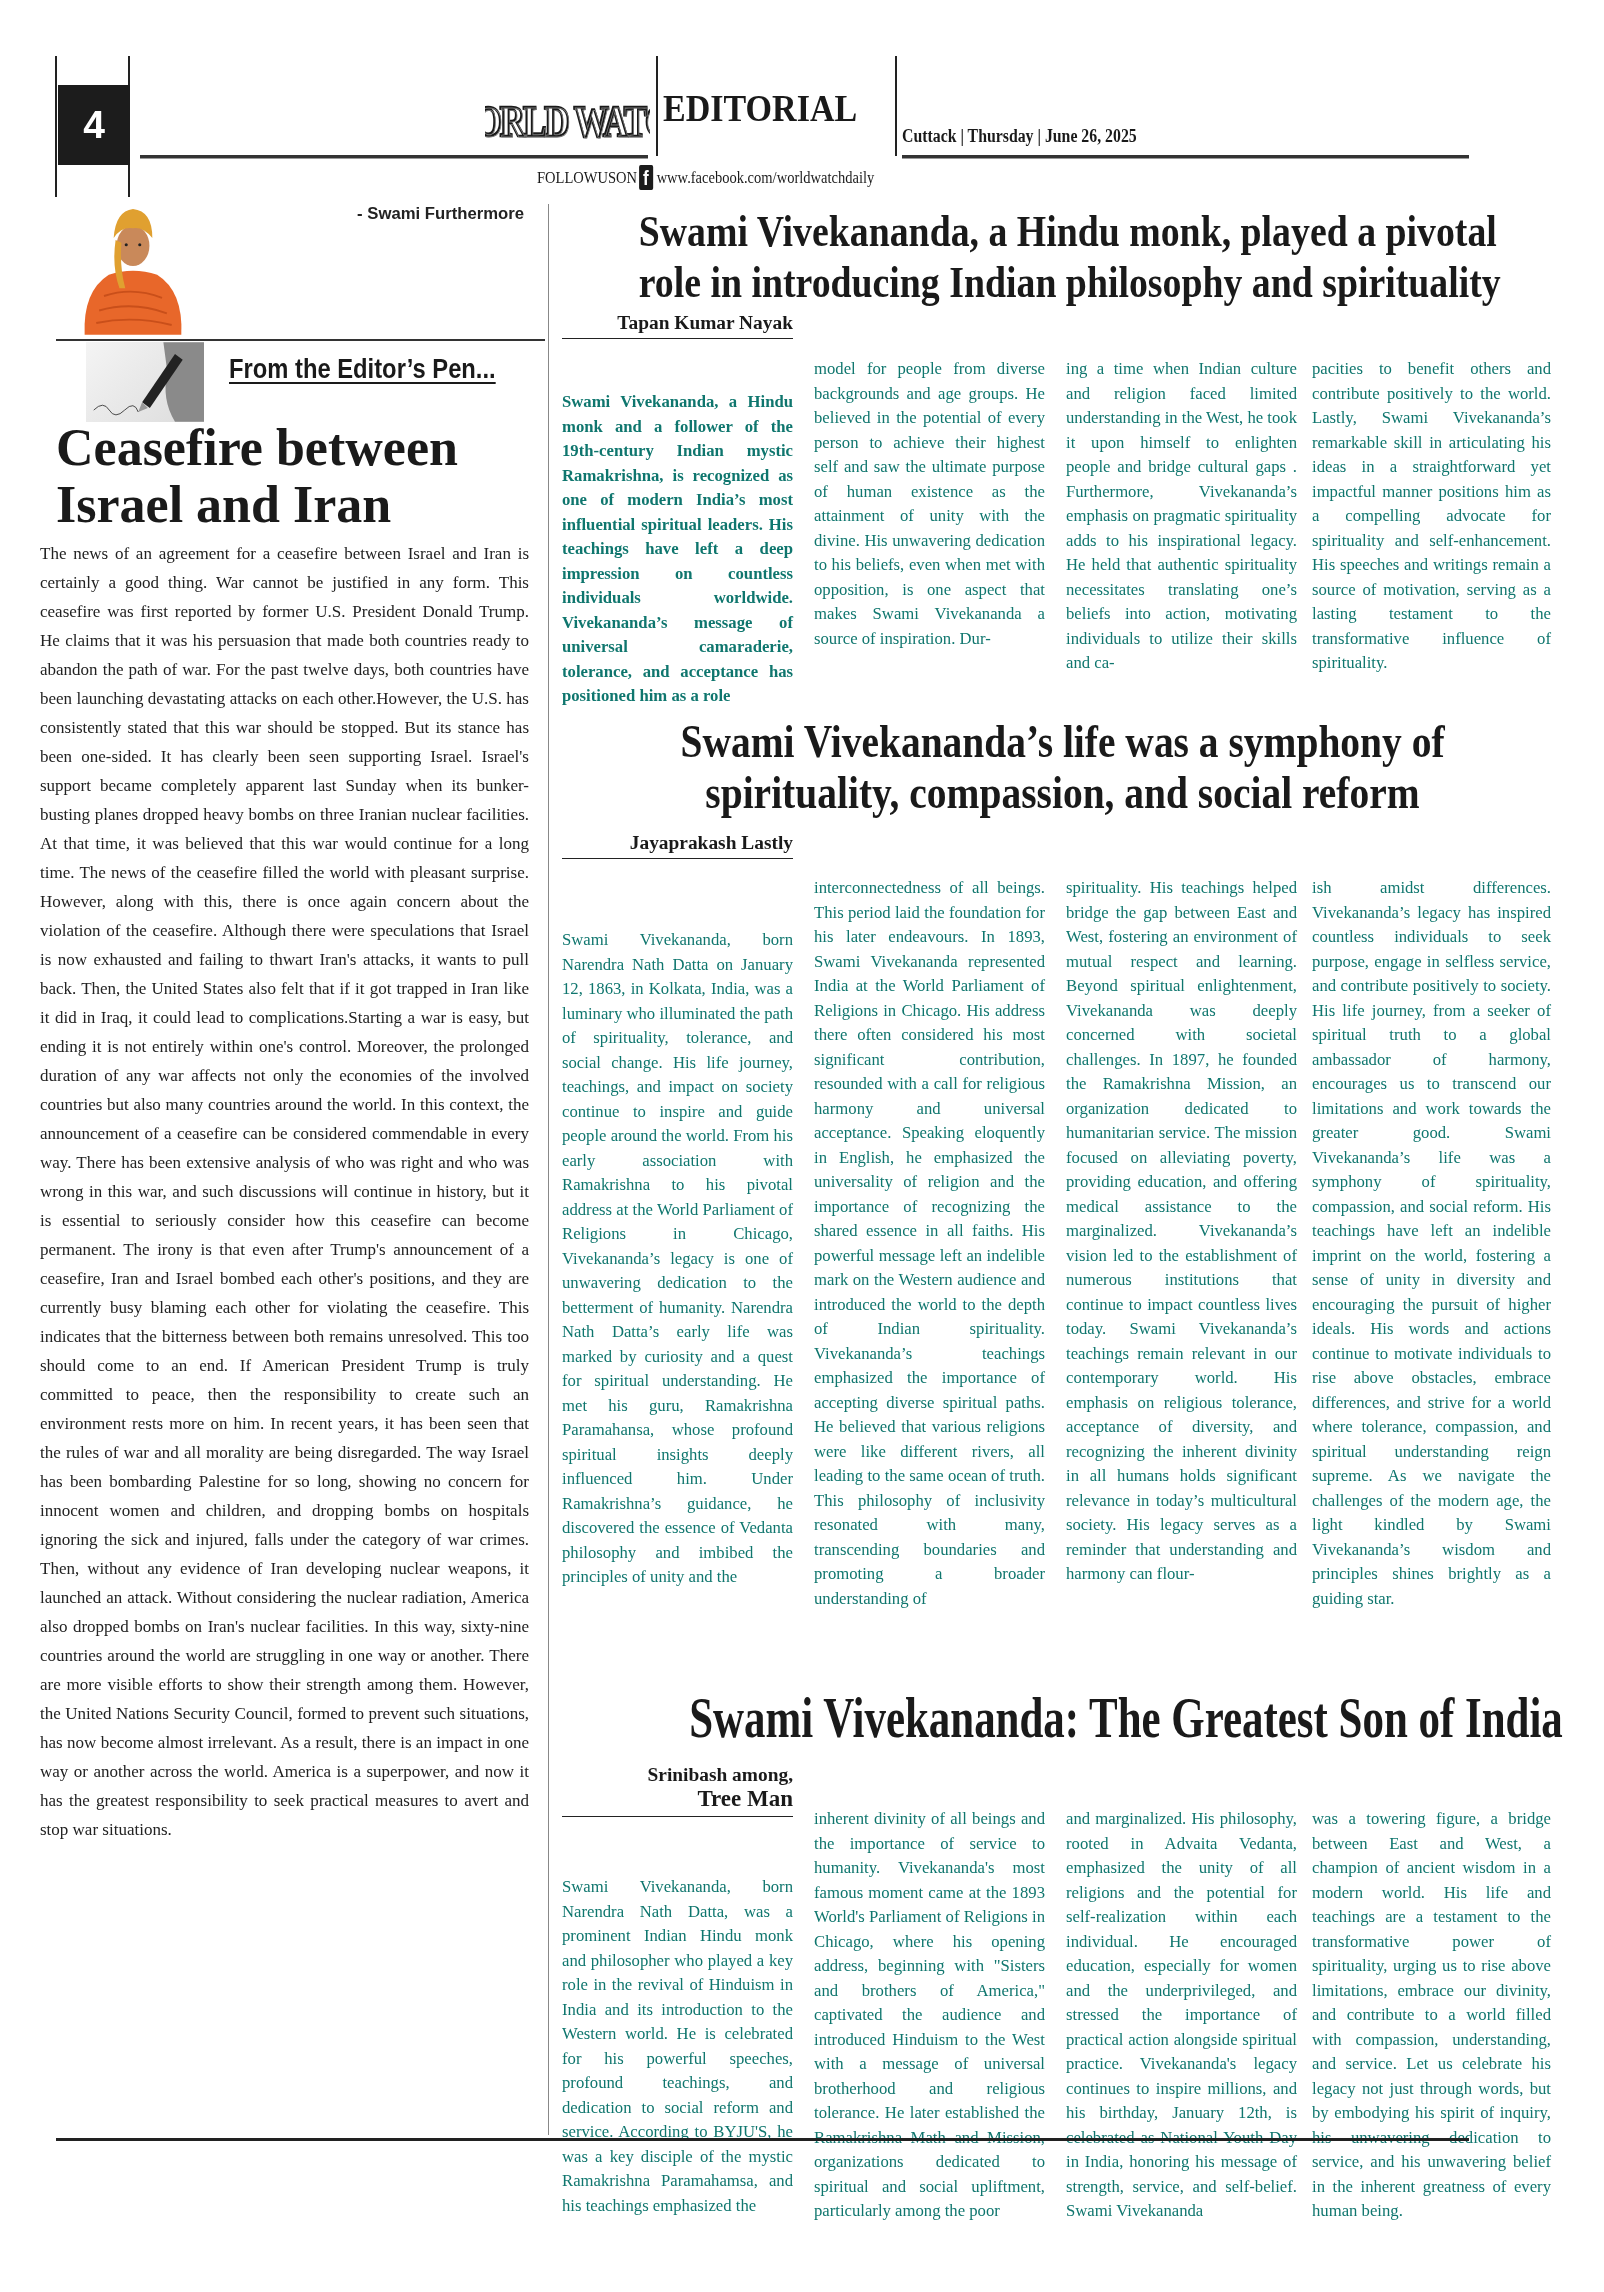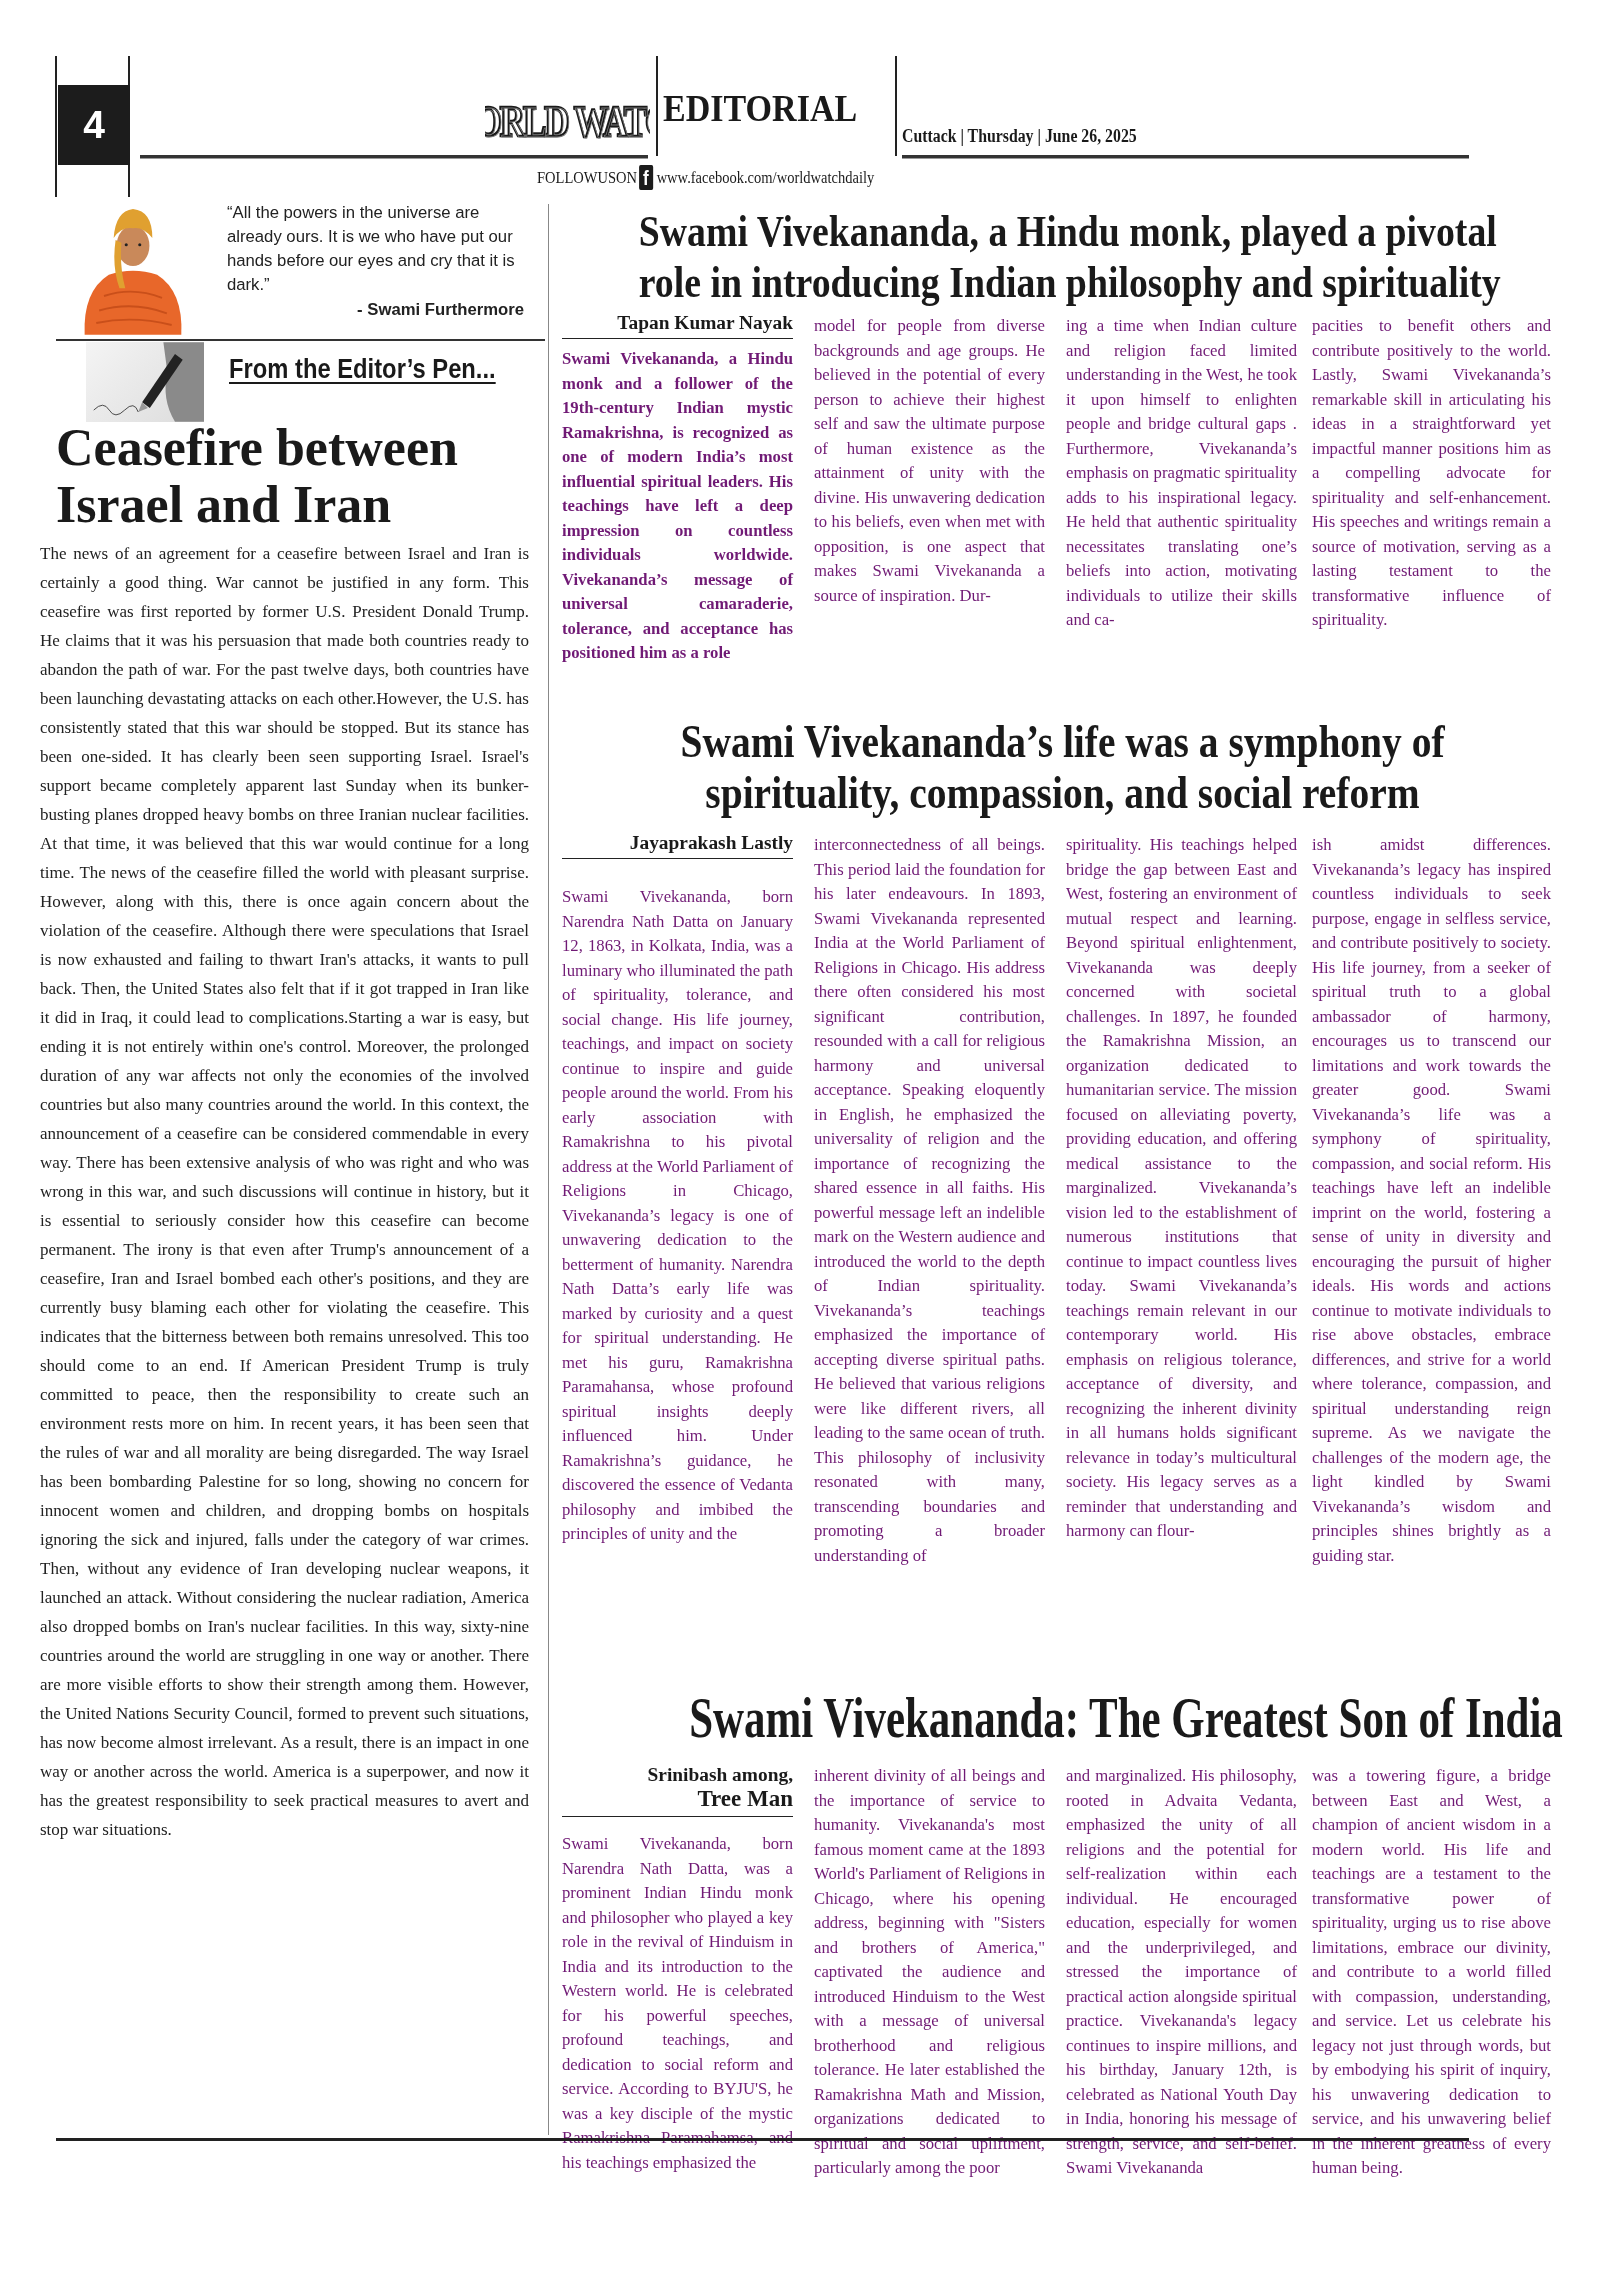--- a/index.html
+++ b/index.html
@@ -43,21 +43,21 @@
     text-align: justify; hyphens: auto; color: #222; }
   .bottom-rule { position: absolute; left: 56px; top: 2138px; width: 1413px; height: 2.9px; background: #222; }
   .col-divider { position: absolute; left: 548px; width: 1px; background: #888; }
 
   
   .article-headline { position: absolute; left: 558px; width: 1009px; text-align: center; font-weight: bold; color: #1a1a1a;
     font-family: "Liberation Serif", serif; transform-origin: center; white-space: nowrap; }
   .byline-block { position: absolute; width: 231px; text-align: right; font-weight: bold; font-size: 19.4px; padding-bottom: 3.9px;
     border-bottom: 1.9px solid #222; }
   .byline-sub { display: block; font-weight: bold; font-size: 23px; }
-  .col { position: absolute; width: 231px; font-size: 16.7px; line-height: 24.5px; text-align: justify; hyphens: auto; color: #701a75; }
+  .col { position: absolute; width: 231px; font-size: 16.7px; line-height: 24.5px; text-align: justify; hyphens: auto; color: #0f766e; margin-top: 43px; }
 </style>
 </head>
 <body>
 
 <div class="page-rule-left"></div>
 <div class="page-rule-left2"></div>
 <div class="page-num-box">4</div>
 <div class="head-rule-a"></div>
 <div class="head-rule-b"></div>
 
@@ -83,21 +83,20 @@
     <path d="M10 140 Q8 95 35 78 Q60 70 85 78 Q112 95 110 140 Z" fill="#e8672a"></path>
     <path d="M30 100 Q60 90 90 102 M25 115 Q60 105 95 118 M22 128 Q60 120 100 130" stroke="#c94f1a" stroke-width="2" fill="none"></path>
     <ellipse cx="60" cy="48" rx="17" ry="21" fill="#c9895a"></ellipse>
     <path d="M40 40 Q42 12 60 10 Q80 12 80 40 Q70 28 60 30 Q48 28 40 40 Z" fill="#e0a030"></path>
     <path d="M42 42 Q38 70 46 92 L52 92 Q46 70 48 45 Z" fill="#e0a030"></path>
     <circle cx="53" cy="47" r="1.6" fill="#222"></circle>
       <circle cx="67" cy="47" r="1.6" fill="#222"></circle>
   </svg>
 </div>
 <div class="quote-text">
-  <span>“All the powers in the universe are already ours. It is we who have put our hands before our eyes and cry that it is dark.”</span>
   <span class="quote-author">- Swami Furthermore</span>
 </div>
 <div class="left-rule-1"></div>
 
 <div class="pen-img">
   <svg viewBox="0 0 122 82">
     <path d="M80 0 L122 0 L122 82 L92 82 Q78 60 84 30 Z" fill="#8a8a8a"></path>
     <path d="M58 62 L92 12 L100 18 L66 68 Z" fill="#222"></path>
     <path d="M58 62 L54 72 L64 68 Z" fill="#999"></path>
     <path d="M8 70 Q18 60 24 70 T40 70 T54 72" stroke="#444" stroke-width="1" fill="none"></path>

